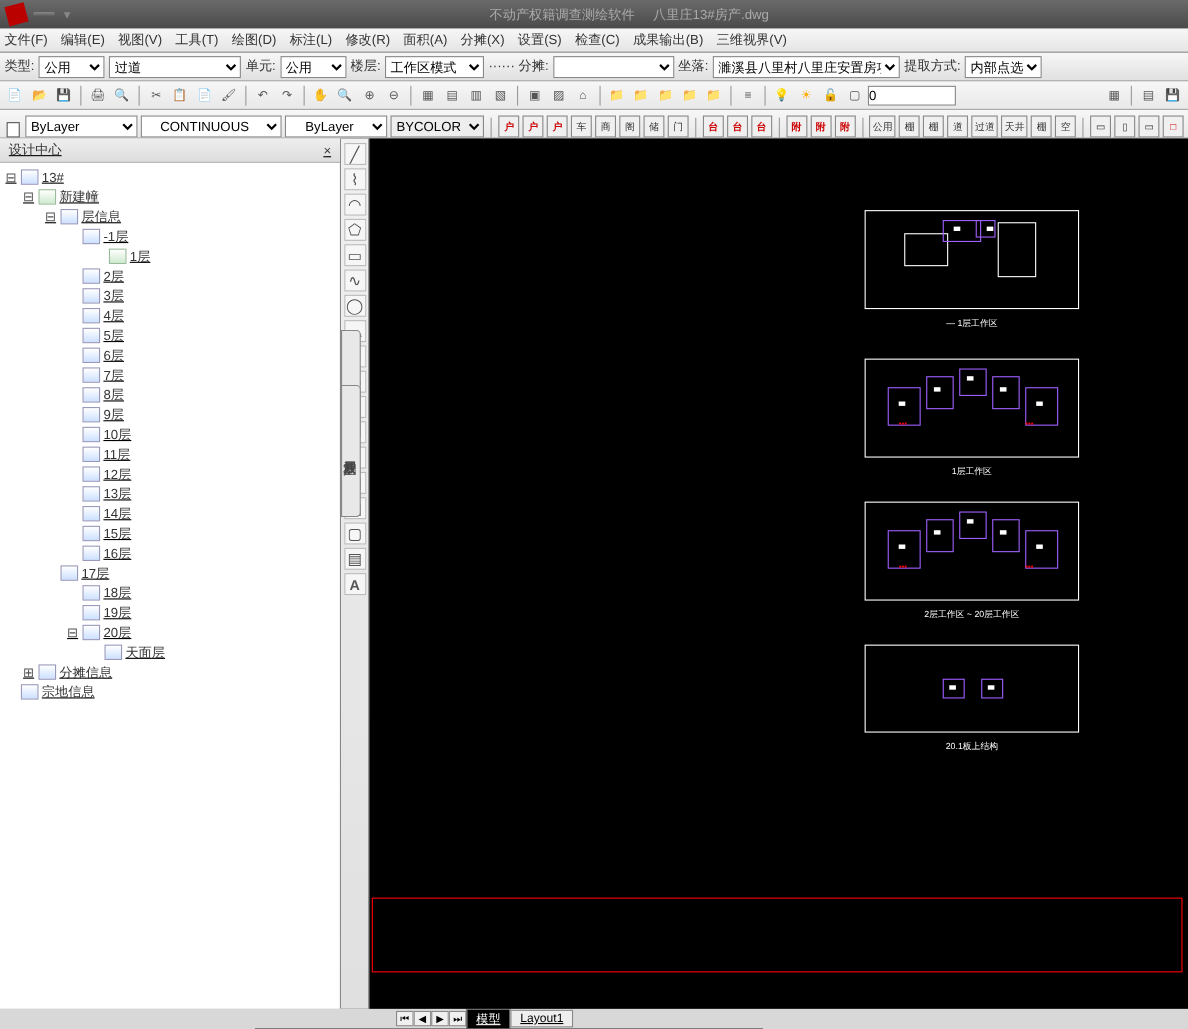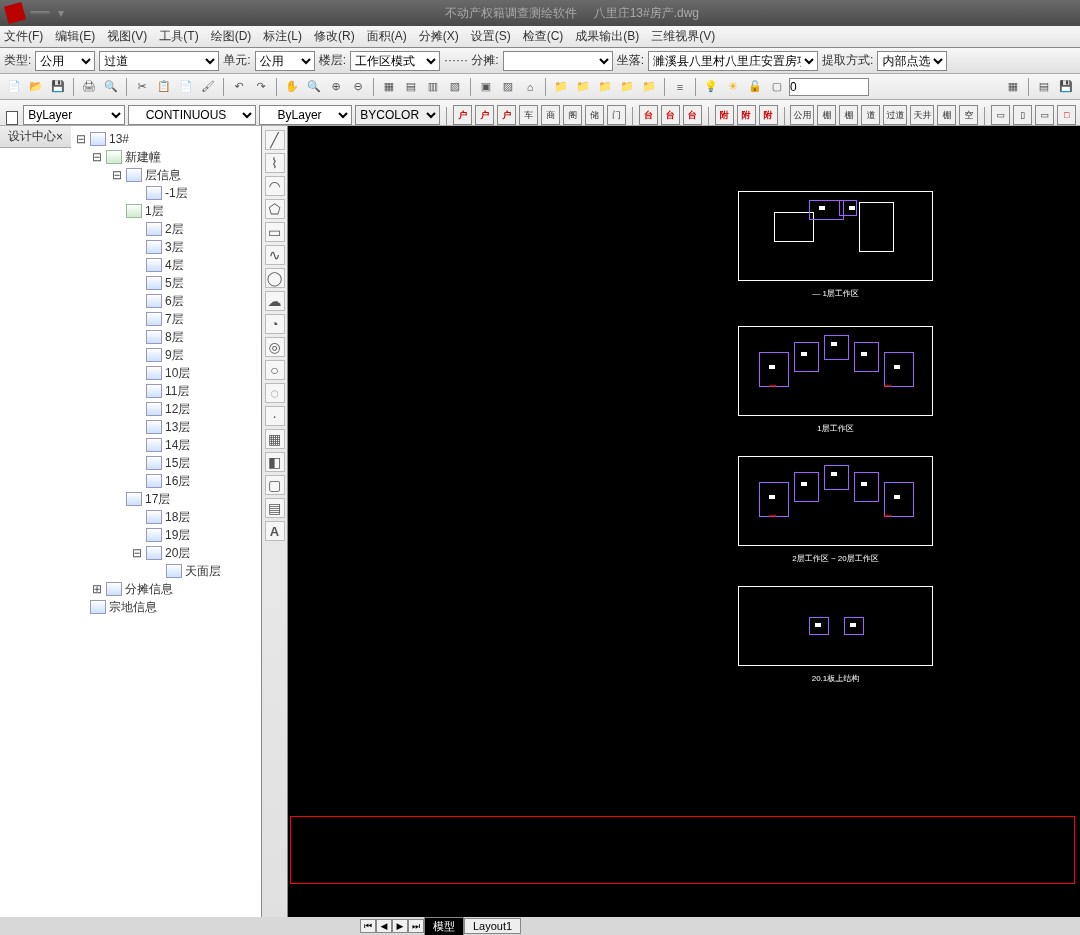--- a/index.html
+++ b/index.html
@@ -16,41 +16,41 @@
 .optbar select { min-width:60px; }
 .toolbar1 { height: 26px; background: linear-gradient(#f7f7f7,#e8e8e8); border-bottom:1px solid #aaa; display:flex; align-items:center; padding:0 4px; gap:2px; }
 .tb-btn { width:20px; height:20px; border:1px solid transparent; background:transparent; display:flex; align-items:center; justify-content:center; font-size:11px; color:#555; }
 .tb-sep { width:1px; height:18px; background:#999; margin:0 3px; }
 .propbar { height: 26px; background: linear-gradient(#f7f7f7,#e8e8e8); border-bottom:1px solid #aaa; display:flex; align-items:flex-end; padding:0 4px; gap:3px; }
 .propbar select { height:20px; border:1px solid #888; background:#fff; }
 .colorbtn { width:14px; height:14px; border:1px solid #555; background:#fff; margin:0 2px;}
 .smbtn { width:22px; height:20px; border:1px solid #888; background:#f0f0f0; font-size:9px; color:#333; display:flex; align-items:center; justify-content:center; }
 .redbtn { color:#c00; font-weight:bold; }
 .content { display:flex; height: calc(935px - 26px - 22px - 26px - 26px - 26px - 18px); }
-.leftpanel { width: 262px; background:#fff; border-right:1px solid #888; display:flex; flex-direction:row; }
+.leftpanel { width: 310px; background:#fff; border-right:1px solid #888; display:flex; flex-direction:column;text-decoration:underline; }
 .lp-title { height:22px; background:linear-gradient(#eee,#ddd); border-bottom:1px solid #aaa; padding:3px 8px; color:#333; display:flex; align-items:center;}
 .tree { flex:1; overflow:auto; padding:4px 0; }
 .tree-node { display:flex; align-items:center; height:18px; white-space:nowrap; color:#333; }
 .tree-node .tog { width:12px; text-align:center; color:#555; cursor:pointer; }
 .tree-node .icon { width:16px; height:14px; background:linear-gradient(#fff,#cce0ff); border:1px solid #99b; margin:0 3px; }
 .tree-node .icon.g{ background:linear-gradient(#fff,#cfe9cf); border-color:#9b9; }
 .canvasarea { flex:1; background:#555; display:flex; }
 .vtoolbar { width:26px; background:linear-gradient(#f0f0f0,#e0e0e0); border-right:1px solid #888; display:flex; flex-direction:column; align-items:center; padding:4px 0; gap:3px; }
 .vtoolbar .vb { width:20px; height:20px; border:1px solid #bbb; background:#f6f6f6; font-size:14px; color:#555; display:flex; align-items:center; justify-content:center; }
 .vtab { width:18px; background:#e8e8e8; border-right:1px solid #888; writing-mode:vertical-rl; text-align:center; font-size:11px; color:#444; padding:6px 1px; }
 .canvas { flex:1; background:#000; position:relative; }
 .floorbox { position:absolute; border:1px solid #fff; }
 .floorlabel { position:absolute; color:#fff; font-size:8px; text-align:center; width:100%; }
 .room { position:absolute; border:1px solid #a060ff; }
 .roomw { position:absolute; border:1px solid #fff; }
 .dot { position:absolute; width:6px; height:4px; background:#fff; }
 .redwrap { position:absolute; border:1px solid #f00; }
 .tabs { height:18px; background:#d8d8d8; display:flex; align-items:center; padding-left:360px; }
 .tabs .tabbtn { width:16px; height:14px; border:1px solid #888; background:#f0f0f0; font-size:9px; display:flex; align-items:center; justify-content:center; }
-.tabs .tablab { padding:1px 8px; background:#eee; border:1px solid #888; font-size:11px; }
+.tabs .tablab { padding:1px 8px; background:#eee; border:1px solid #888; font-size:11px;text-decoration:underline; }
 .tabs .tablab.active{ background:#000; color:#fff; }
 </style>
 </head>
 <body>
 
 <div class="titlebar">
   <div class="logo"></div>
   <div class="tab"></div>
   <span style="color:#888">▾</span>
   <div class="titles">
@@ -203,21 +203,21 @@
           <span class="tog">⊟</span>
           <span class="icon"></span>
           <span>层信息</span>
         </div>
       <div id="floors-container">
           <div class="tree-node" style="padding-left: 60px;">
             <span class="tog"></span>
             <span class="icon"></span>
             <span>-1层</span>
           </div>
-          <div class="tree-node" style="padding-left: 40px; align-items: center;">
+          <div class="tree-node" style="padding-left: 84px; align-items: center;">
             <span class="tog"></span>
             <span class="icon g"></span>
             <span>1层</span>
           </div>
           <div class="tree-node" style="padding-left: 60px;">
             <span class="tog"></span>
             <span class="icon"></span>
             <span>2层</span>
           </div>
           <div class="tree-node" style="padding-left: 60px;">

